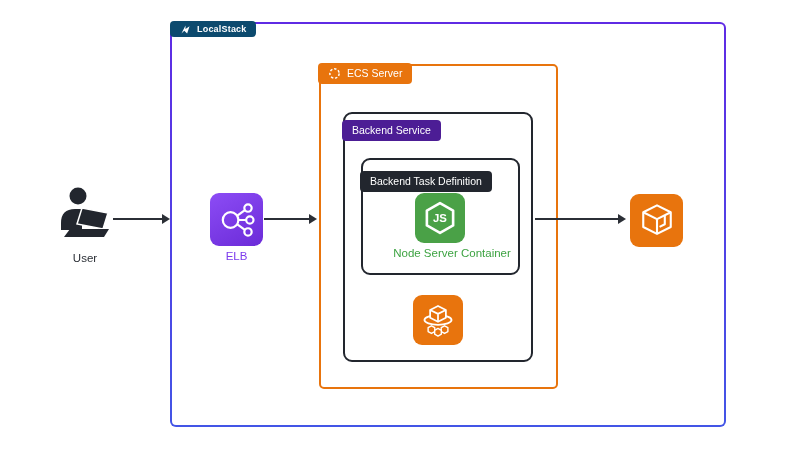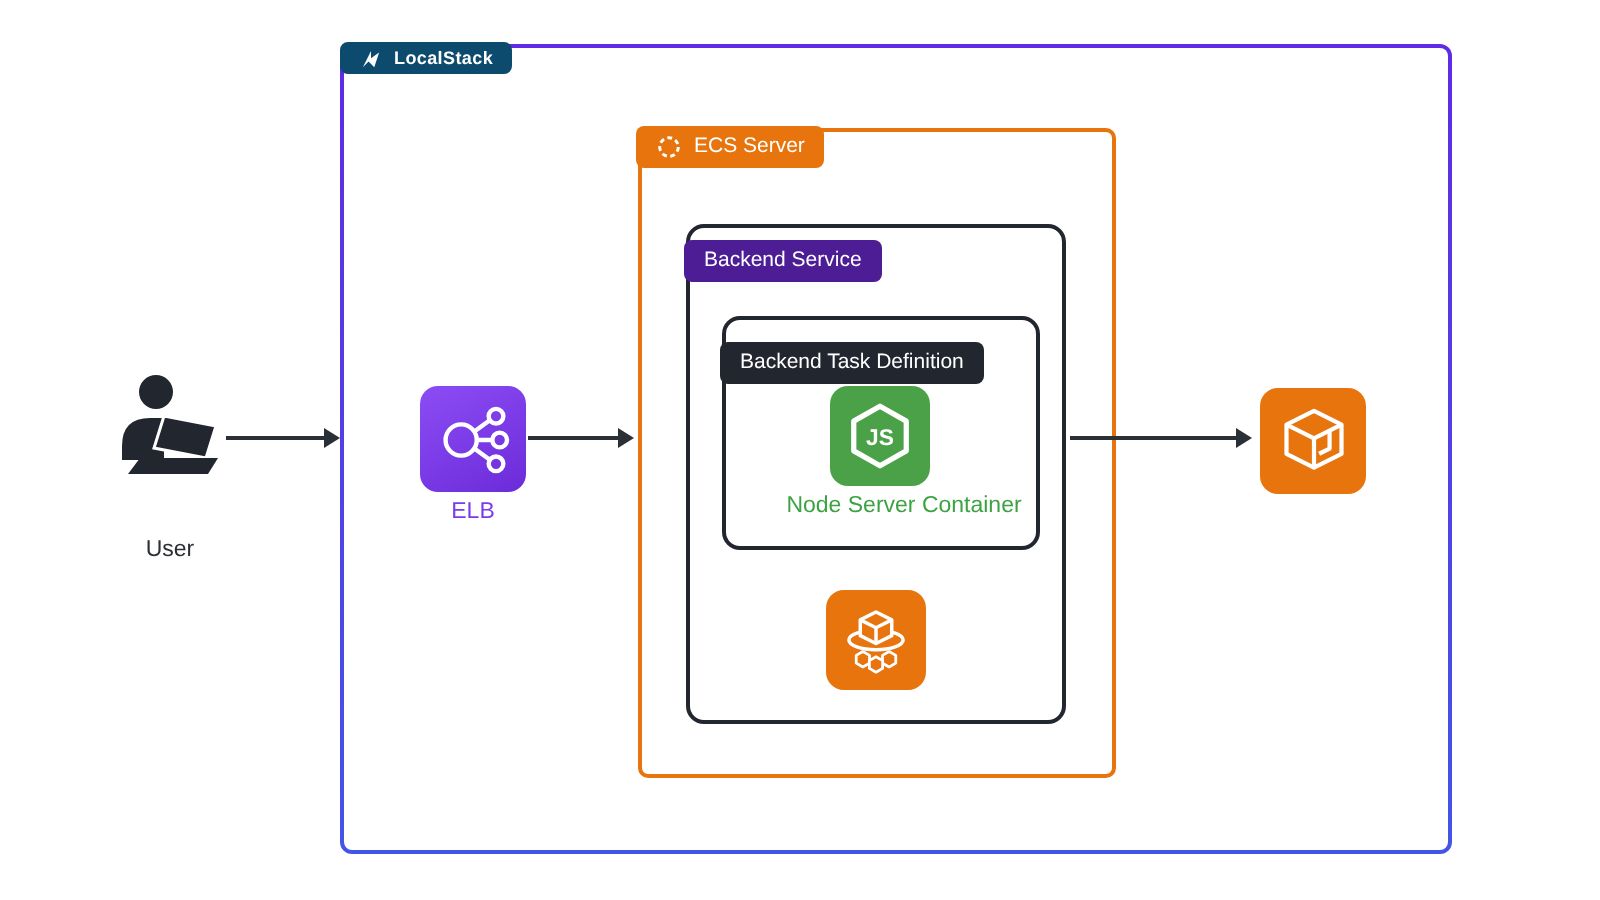--- a/index.html
+++ b/index.html
@@ -31,21 +31,21 @@
     border-radius:9px; }
   .tile-node { left:415px; top:193px; width:50px; height:50px; background:#4aa147;align-items:center; }
   .tile-ecs  { left:413px; top:295px; width:50px; height:50px; background:#e8740d; }
   .tile-elb  { left:210px; top:193px; width:53px; height:53px;
     background:linear-gradient(150deg,#8c4cf5 0%,#6b2bd8 100%); }
   .tile-ecr  { left:630px; top:194px; width:53px; height:53px; background:#e8740d; }
 
   .user-wrap { position:absolute; left:57px; top:186px; width:56px; height:52px; }
 
   .lbl { position:absolute; font-size:11.5px; line-height:1.2; text-align:center; }
-  .lbl-user { left:57px;  top:269px; width:56px;  color:#2b2f36; }
+  .lbl-user { left:57px;  top:252px; width:56px;  color:#2b2f36; }
   .lbl-elb  { left:210px; top:250px; width:53px;  color:#7c3aed; }
   .lbl-node { left:361px; top:247px; width:182px; color:#3da342; }
   .lbl-ecr  { left:596px; top:251px; width:121px; color:#e8740d; }
 
   .arrow { position:absolute; top:218px; height:2px; background:#2b2f36; }
   .arrow::after { content:""; position:absolute; right:-8px; top:-4px;
     border-left:8px solid #2b2f36; border-top:5px solid transparent;
     border-bottom:5px solid transparent; }
   .arrow-1 { left:113px; width:49px; }
   .arrow-2 { left:264px; width:45px; }

